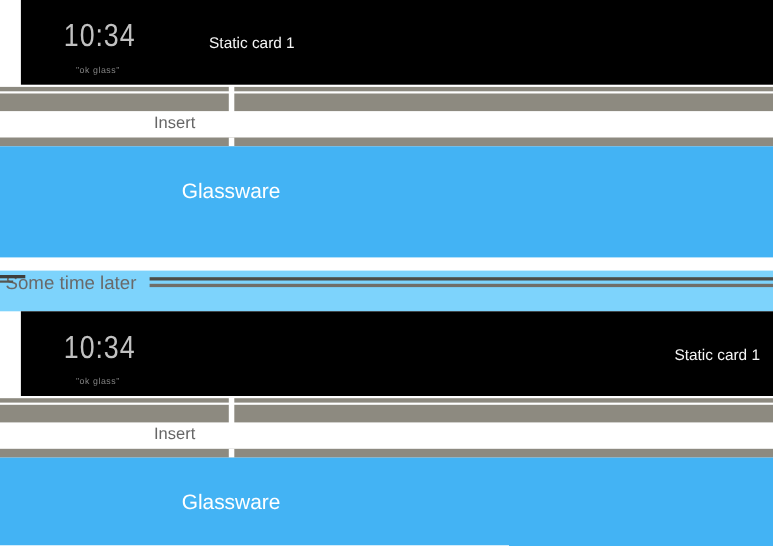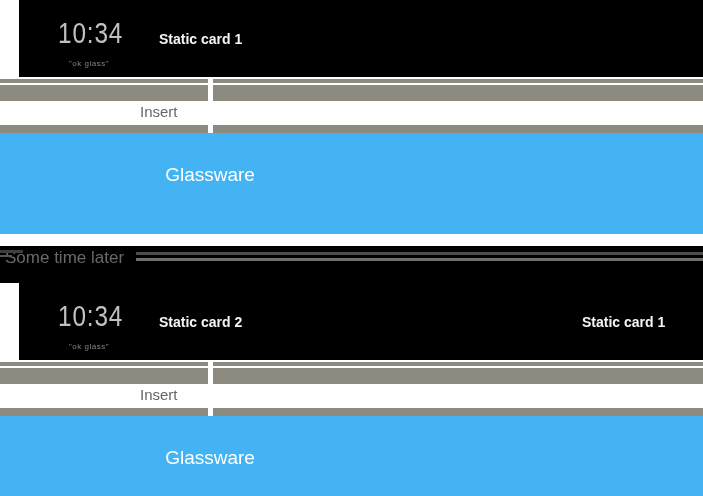--- a/index.html
+++ b/index.html
@@ -16,22 +16,22 @@
   .clock{
     position:absolute;top:17px;left:39px;font-size:29px;font-weight:200;
     letter-spacing:1px;color:var(--clock-text,#c1c1c1);
     transform:scaleX(.84);transform-origin:left top;white-space:nowrap;
   }
   .hotword{
     position:absolute;top:59px;left:20px;width:100px;text-align:center;
     font-size:8px;color:var(--hotword-text,#838383);letter-spacing:.5px;
   }
   .card-label{
-    position:absolute;top:31px;width:140px;
-    font-size:14px;color:var(--card-label,#f5f5f5);white-space:nowrap;font-weight:bold;
+    position:absolute;top:31px;width:140px;text-align:center;
+    font-size:14px;color:var(--card-label,#f5f5f5);white-space:nowrap;
   }
   .card-label.primary{left:140px;}
   .card-label.secondary{left:563px;}
 
   
   .bar{position:absolute;left:0;width:703px;background:var(--bar-gray,#8d8a80);}
   .bar-a{top:79px;height:4px;}
   .bar-b{top:85px;height:16px;}
   .bar-c{top:125px;height:8px;}
   .slit{position:absolute;top:78px;left:208px;width:5px;height:56px;background:#ffffff;}
@@ -42,21 +42,21 @@
   }
 
   
   .glass-card{position:absolute;top:133px;left:0;width:703px;height:101px;background:var(--glass-blue,#43b3f4);}
   .glass-label{
     position:absolute;top:31px;left:140px;width:140px;text-align:center;
     font-size:19px;color:#ffffff;
   }
 
   
-  .divider{position:absolute;top:246px;left:0;width:703px;height:37px;background:#000000;}
+  .divider{position:absolute;top:246px;left:0;width:703px;height:37px;background:#7dd3fc;}
   .divider-label{
     position:absolute;top:2px;left:5px;font-size:17px;
     color:var(--divider-text,#696969);white-space:nowrap;z-index:1;
   }
   .divider-line{position:absolute;left:136px;right:0;height:3px;}
   .line-1{top:6px;background:var(--line-dark,#4c4c48);}
   .line-2{top:12px;background:var(--line-light,#6f6e69);}
   .divider-stub{position:absolute;left:0;z-index:2;}
   .stub-1{top:4px;width:23px;height:3px;background:#3e3e3b;}
   .stub-2{top:9px;width:12px;height:2px;background:#56554f;}
@@ -89,21 +89,20 @@
     <div class="divider-stub stub-1"></div>
     <div class="divider-stub stub-2"></div>
     <div class="divider-line line-1"></div>
     <div class="divider-line line-2"></div>
   </div>
 
   <section class="diagram d2">
     <div class="strip">
       <div class="clock">10:34</div>
       <div class="hotword">"ok glass"</div>
-      <div class="card-label primary">Static card 2</div>
       <div class="card-label secondary">Static card 1</div>
     </div>
     <div class="bar bar-a"></div>
     <div class="bar bar-b"></div>
     <div class="slit"></div>
     <div class="insert-label">Insert</div>
     <div class="bar bar-c">
       <div class="slit" style="top:0;height:8px;"></div>
     </div>
     <div class="glass-card">

